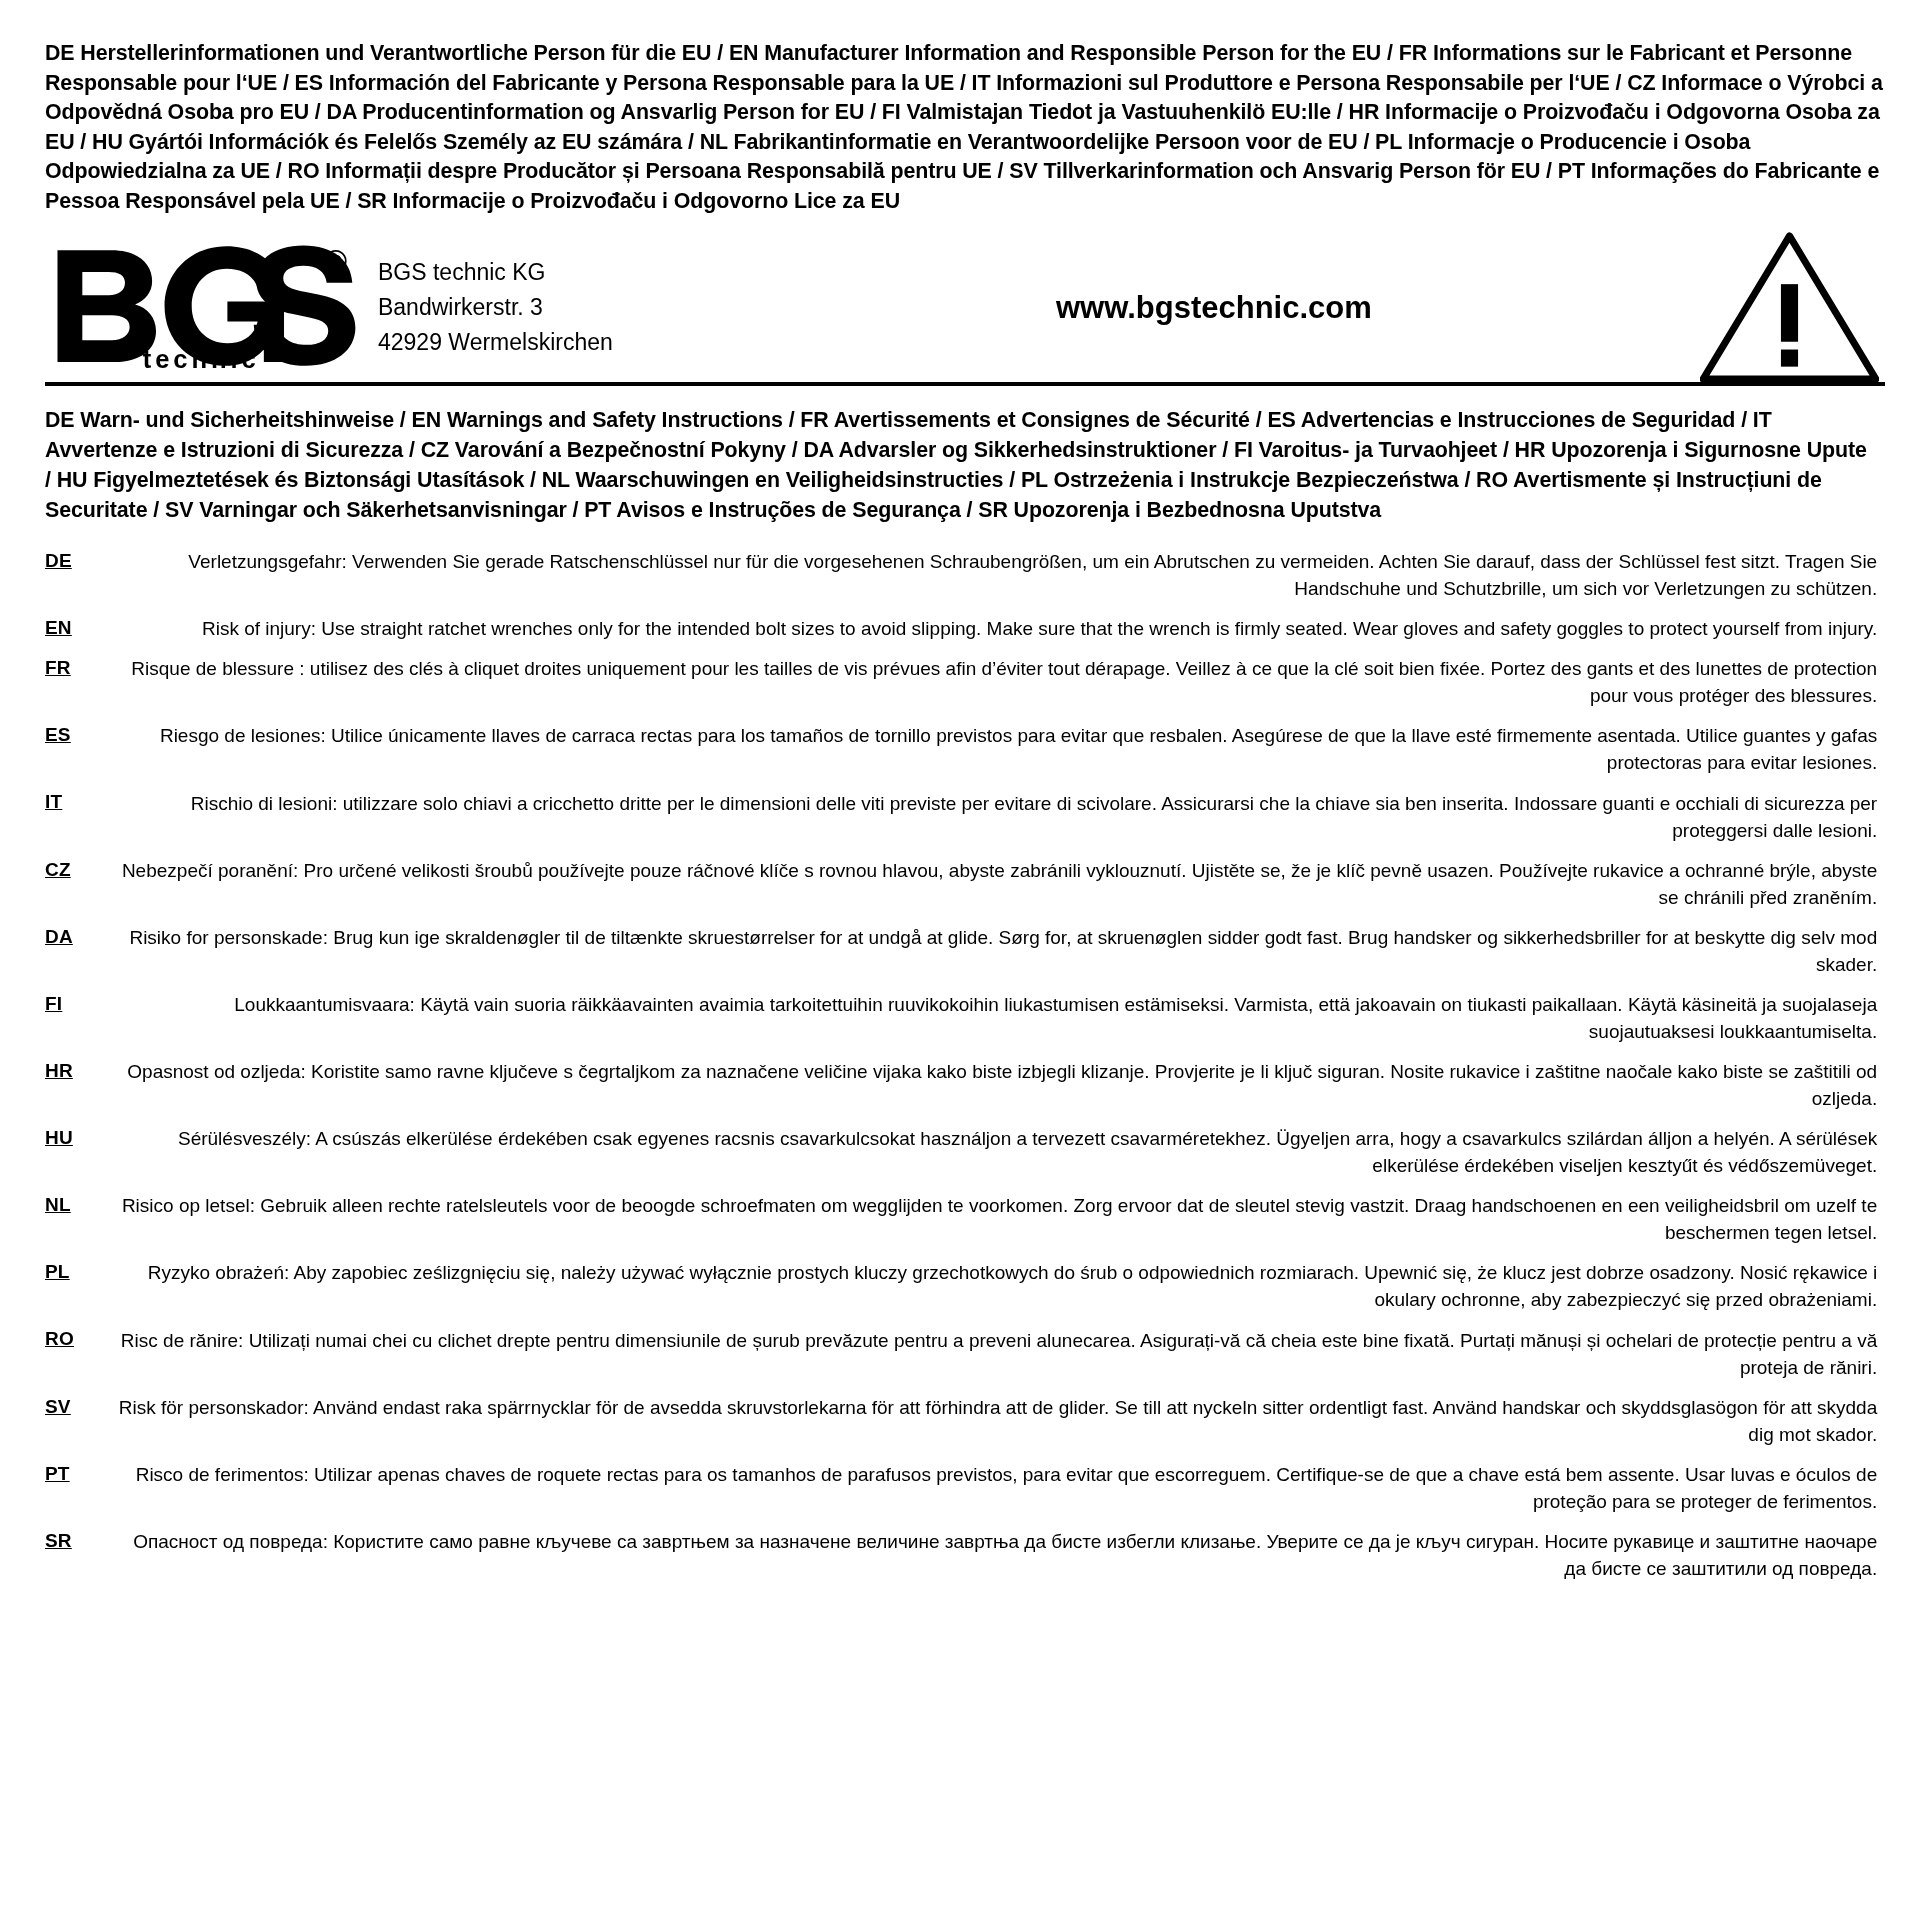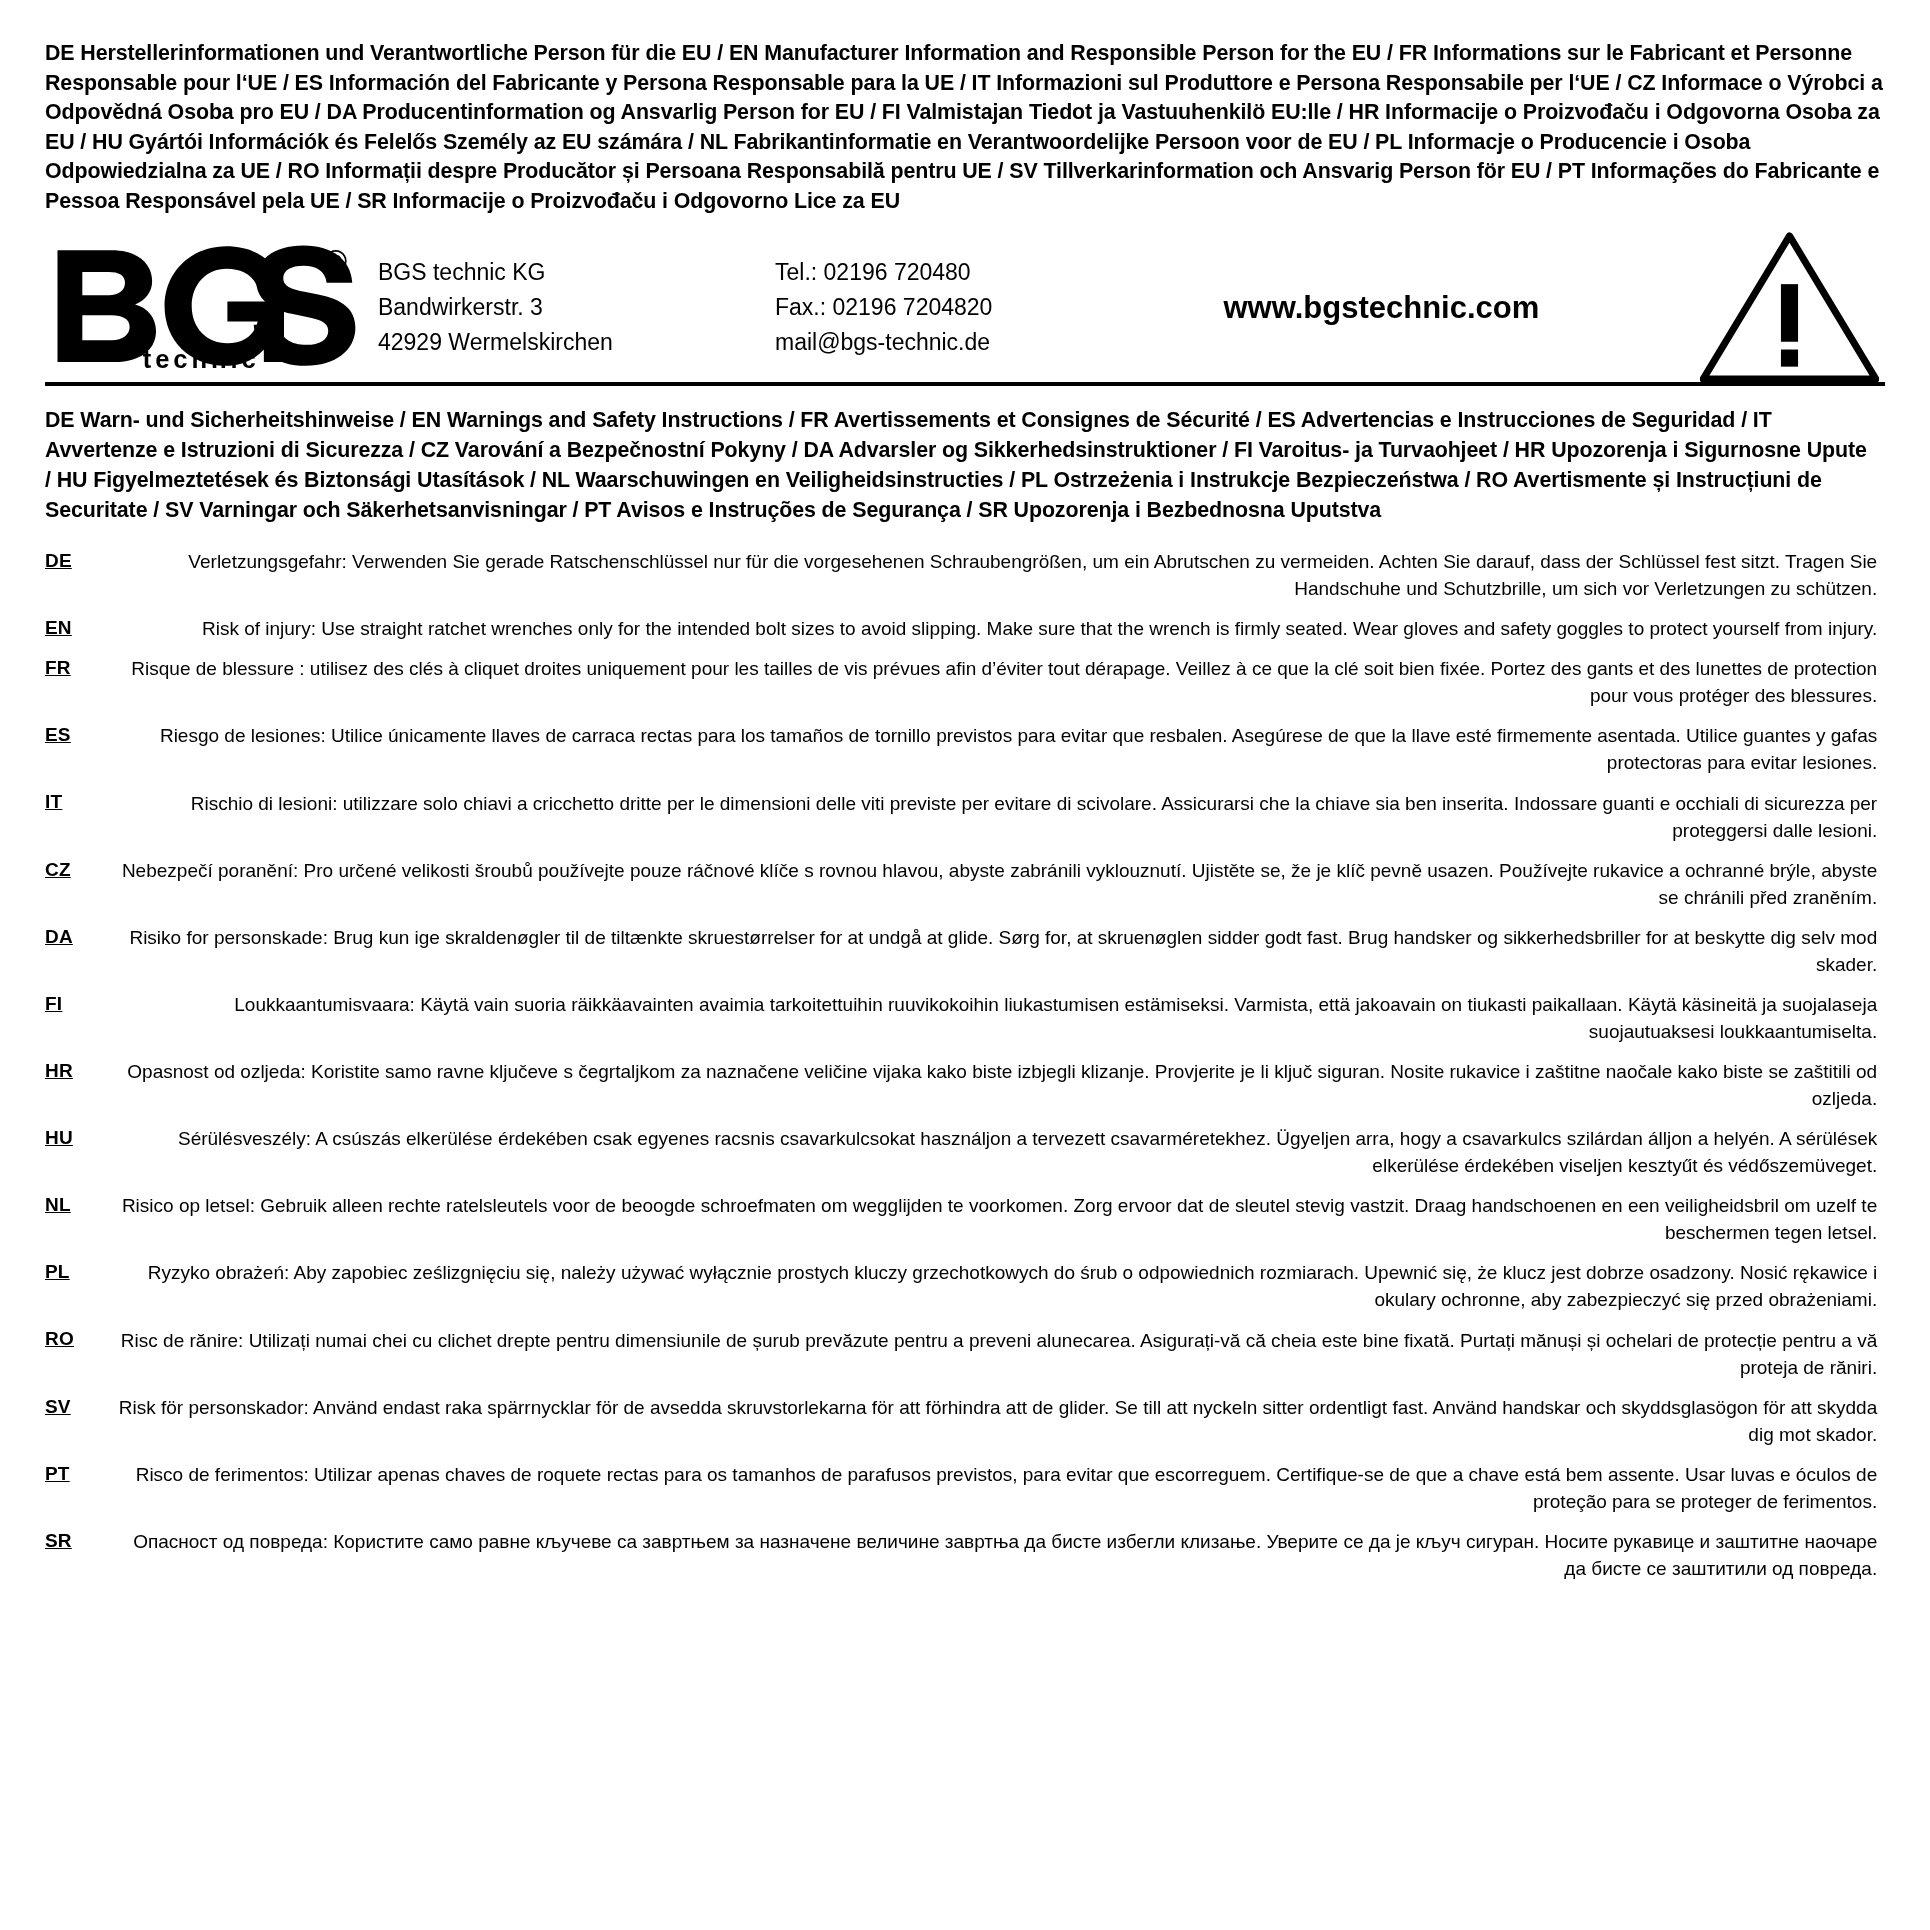--- a/index.html
+++ b/index.html
@@ -140,25 +140,20 @@
         </svg>
       </div>
     </div>
 
     <div class="addr-block">
       <div>BGS technic KG</div>
       <div>Bandwirkerstr. 3</div>
       <div>42929 Wermelskirchen</div>
     </div>
 
-    <div class="contact-block">
-      <div>Tel.: 02196 720480</div>
-      <div>Fax.: 02196 7204820</div>
-      <div>mail@bgs-technic.de</div>
-    </div>
 
     <div class="web-block">www.bgstechnic.com</div>
 
     <div class="warn-tri-wrap">
       <svg width="179" height="153" viewBox="0 0 230 196">
         <path d="M115,6 L226,190 L4,190 Z" fill="none" stroke="#000000" stroke-width="9" stroke-linejoin="round"></path>
         <rect x="104" y="68" width="22" height="74" fill="#000000"></rect>
         <rect x="104" y="152" width="22" height="22" fill="#000000"></rect>
       </svg>
     </div>

